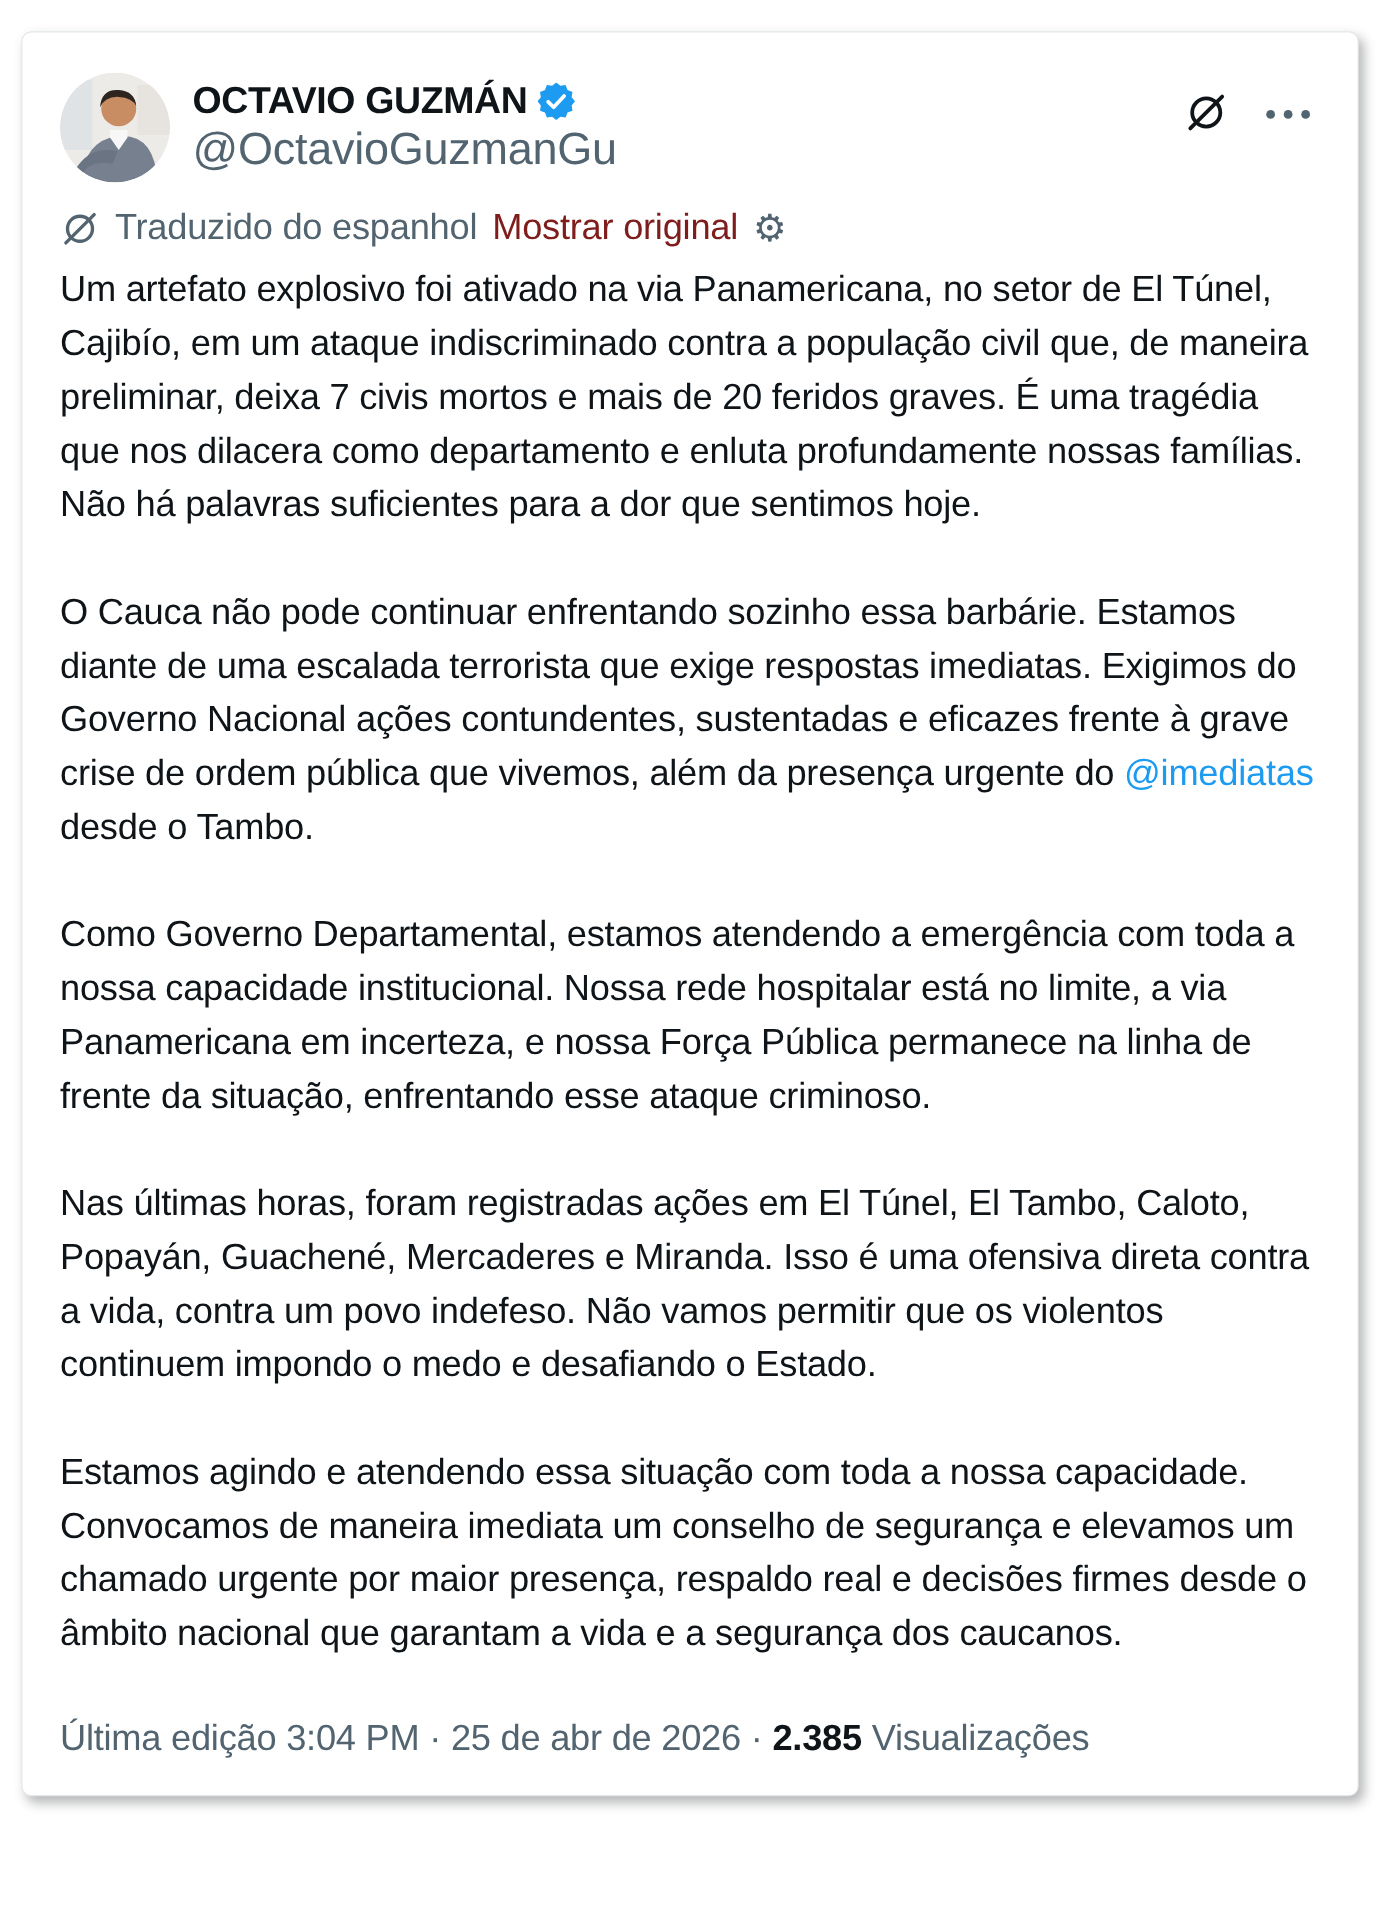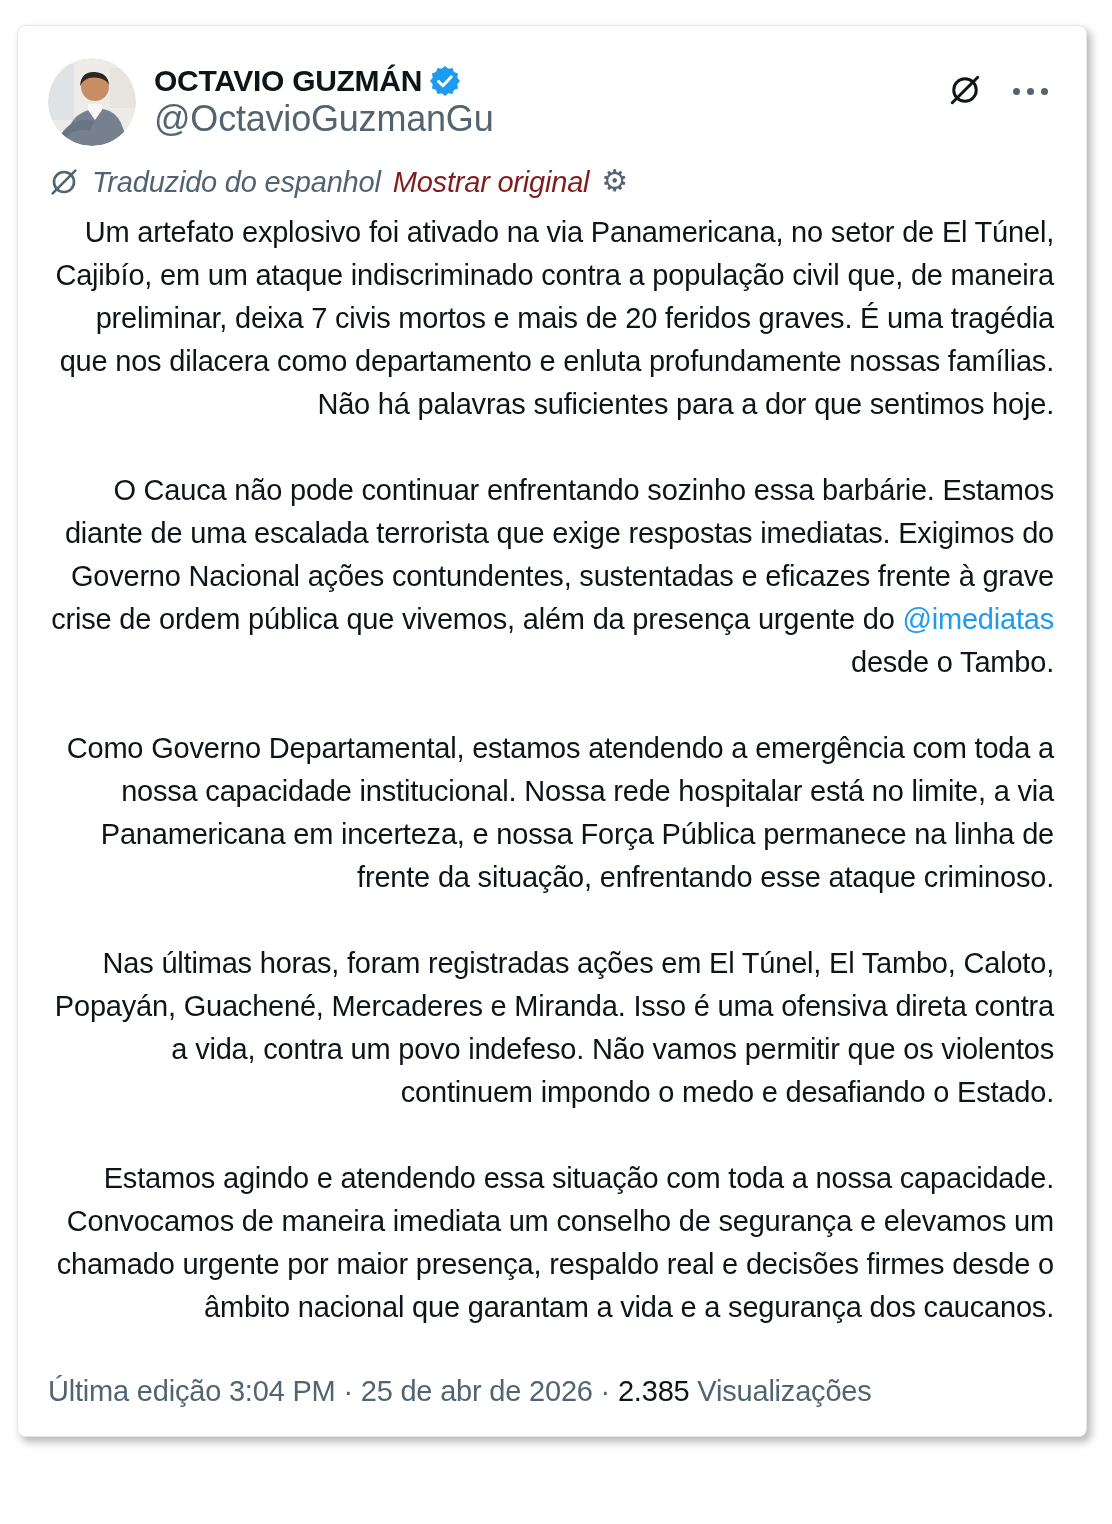--- a/index.html
+++ b/index.html
@@ -40,49 +40,48 @@
   .header-actions {
     margin-left: auto; display: flex; align-items: center;
     gap: 30px; padding-top: 14px; padding-right: 4px;
   }
   .grok-btn, .more-btn { cursor: pointer; background: none; border: none; }
   .dots { display: flex; gap: 7px; align-items: center; }
   .dots span { width: 7px; height: 7px; border-radius: 50%; background: #536471; display: block; }
 
   
   .trans-row {
-    display: flex; align-items: flex-start; gap: 12px;
+    display: flex; align-items: flex-end; gap: 12px;
     margin-top: 20px; font-size: 29px; color: #536471;
     letter-spacing: -0.2px;
-    font-style: italic;
   }
   .trans-link { color: #7f1d1d; text-decoration: none; cursor: pointer; }
   .gear {
     font-family: "DejaVu Sans", sans-serif;
     font-size: 30px; color: #536471; line-height: 30px; cursor: pointer;
   }
 
   
   .post-body {
     margin-top: 12px;
     font-size: 29px; line-height: 43px;
     letter-spacing: -0.2px;
     color: #0f1419;
     width: 1006px;
   }
-  .post-body p { margin-bottom: 43px; text-align: right; }
+  .post-body p { margin-bottom: 43px; }
   .post-body p:last-child { margin-bottom: 0; }
   .mention { color: #1d9bf0; text-decoration: none; cursor: pointer; }
 
   
   .footer {
     margin-top: 46px;
     font-size: 29px; color: #536471; letter-spacing: -0.2px;
   }
-  .views-count { font-weight: 400; color: #0f1419; text-align: right; }
+  .views-count { font-weight: 700; color: #0f1419; text-align: right; }
 </style>
 </head>
 <body>
 
 <div class="card">
 
   <div class="header">
     <div class="avatar">
       <svg viewBox="0 0 88 88" width="88" height="88">
         <defs>

